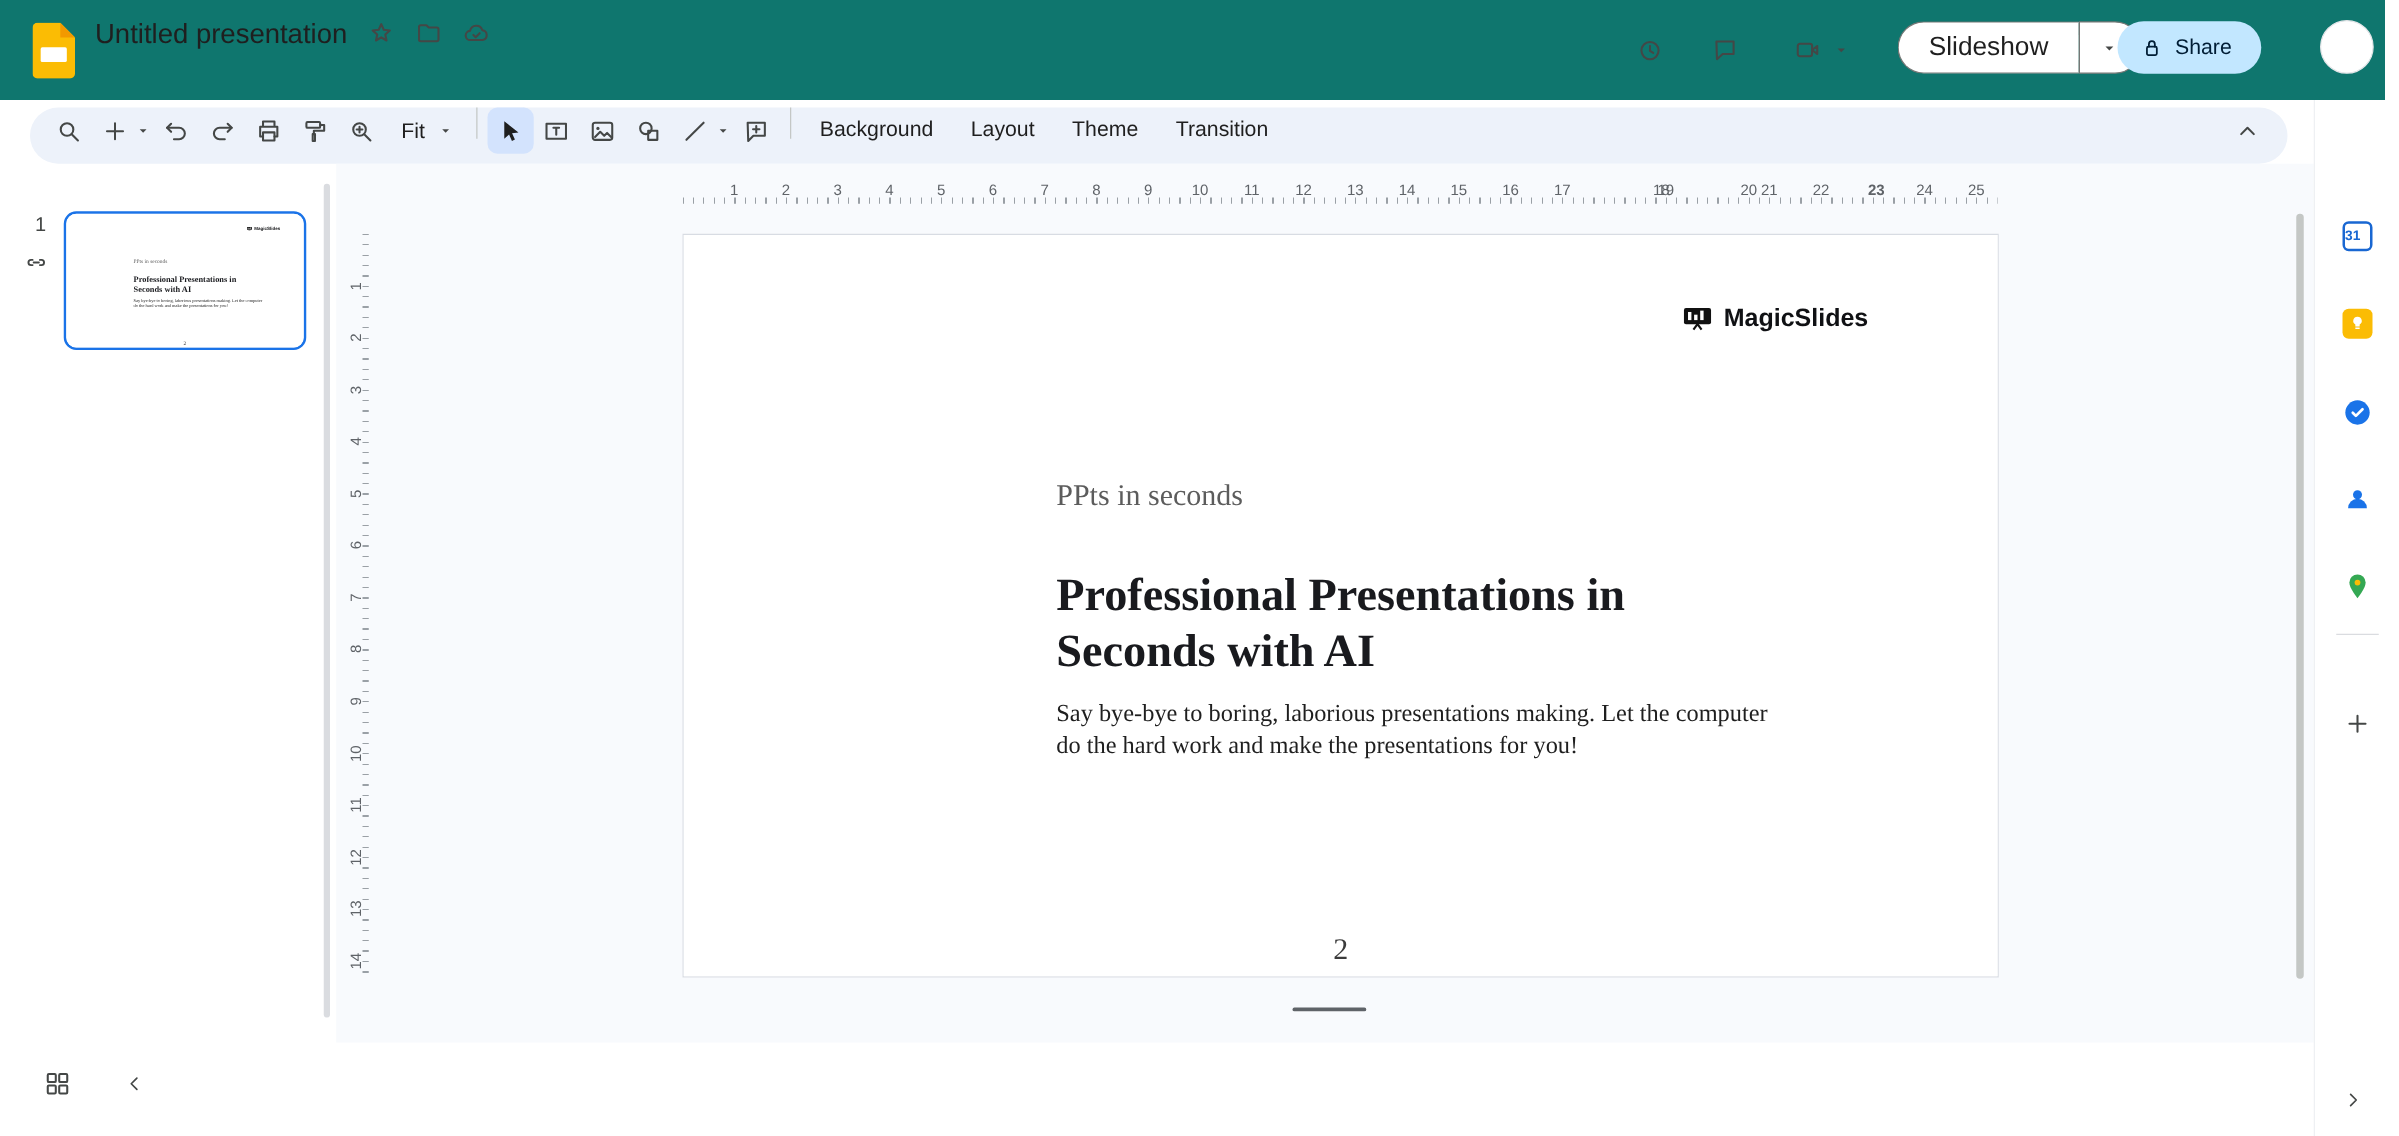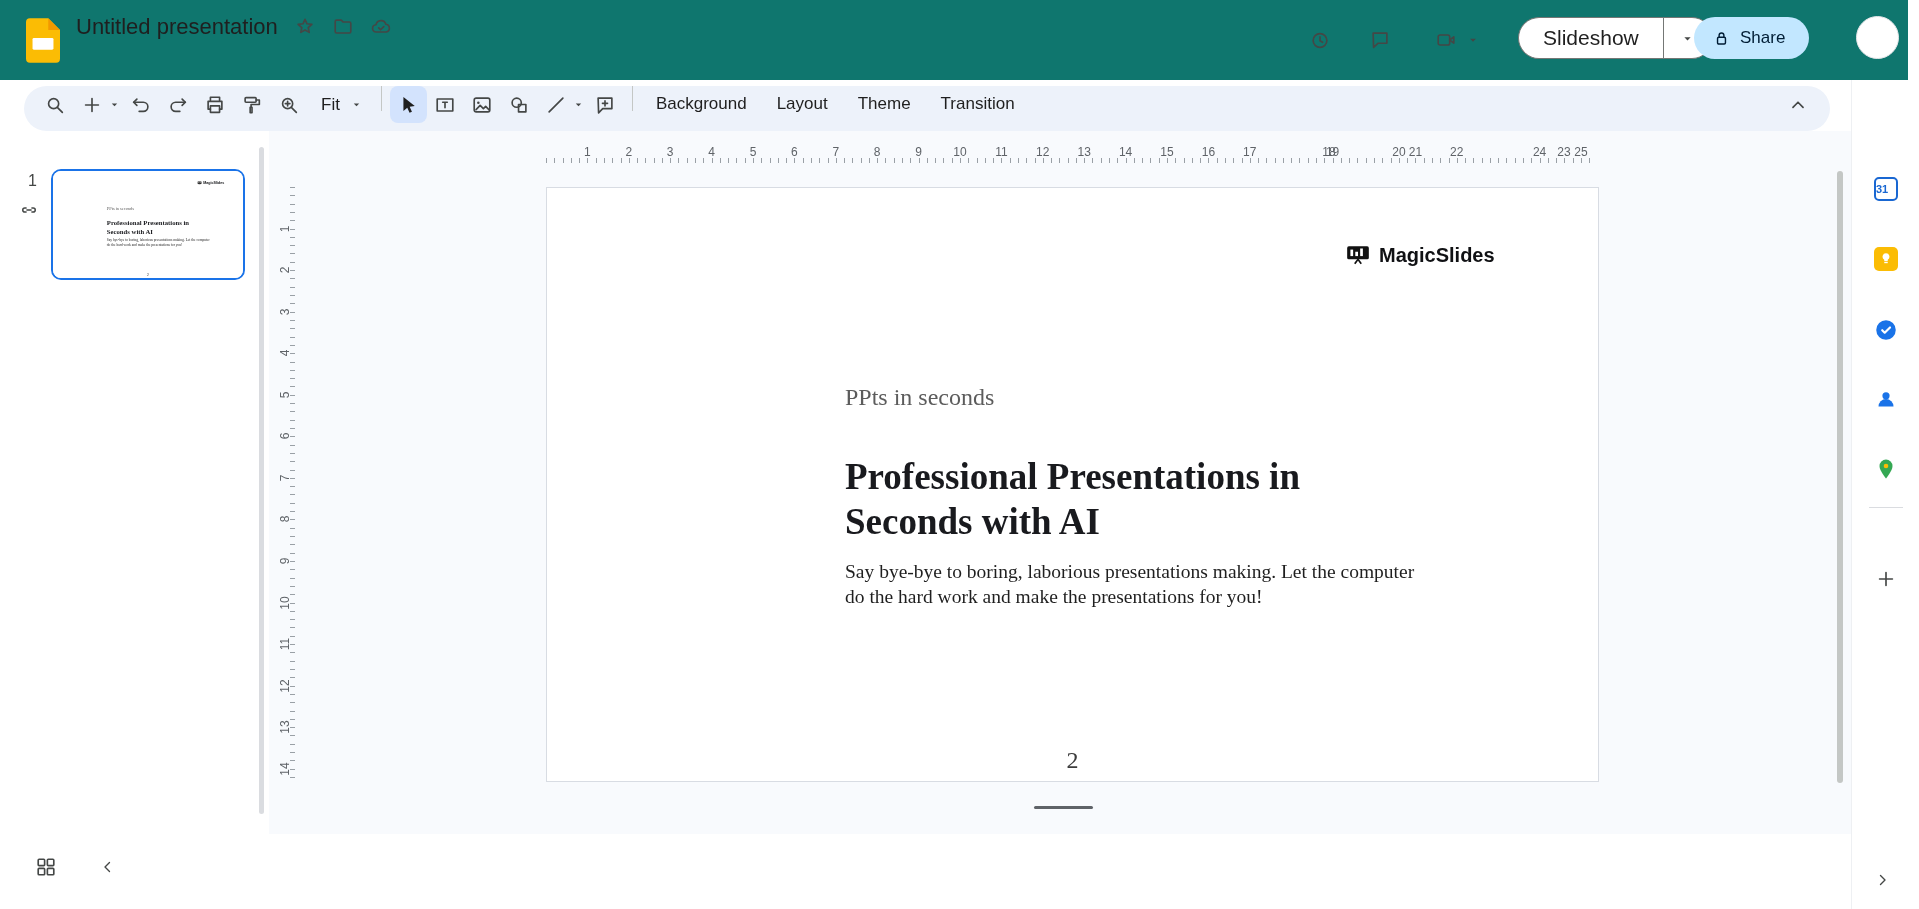--- a/index.html
+++ b/index.html
@@ -317,21 +317,21 @@
       <span class="ruler-num" style="left: 807.2px;">13</span>
       <span class="ruler-num" style="left: 848.6px;">14</span>
       <span class="ruler-num" style="left: 890px;">15</span>
       <span class="ruler-num" style="left: 931.4px;">16</span>
       <span class="ruler-num" style="left: 972.8px;">17</span>
       <span class="ruler-num" style="left: 1052px;">18</span>
       <span class="ruler-num" style="left: 1055.6px;">19</span>
       <span class="ruler-num" style="left: 1122px;">20</span>
       <span class="ruler-num" style="left: 1138.4px;">21</span>
       <span class="ruler-num" style="left: 1179.8px;">22</span>
-      <span class="ruler-num" style="left: 1287px;">23</span>
+      <span class="ruler-num" style="left: 1224px; font-weight: bold;">23</span>
       <span class="ruler-num" style="left: 1262.6px;">24</span>
       <span class="ruler-num" style="left: 1304px;">25</span>
     </div>
   <div class="v-ruler">
       <span class="ruler-num" style="top: 41.55px;">1</span>
       <span class="ruler-num" style="top: 83.1px;">2</span>
       <span class="ruler-num" style="top: 124.65px;">3</span>
       <span class="ruler-num" style="top: 166.2px;">4</span>
       <span class="ruler-num" style="top: 207.75px;">5</span>
       <span class="ruler-num" style="top: 249.3px;">6</span>

